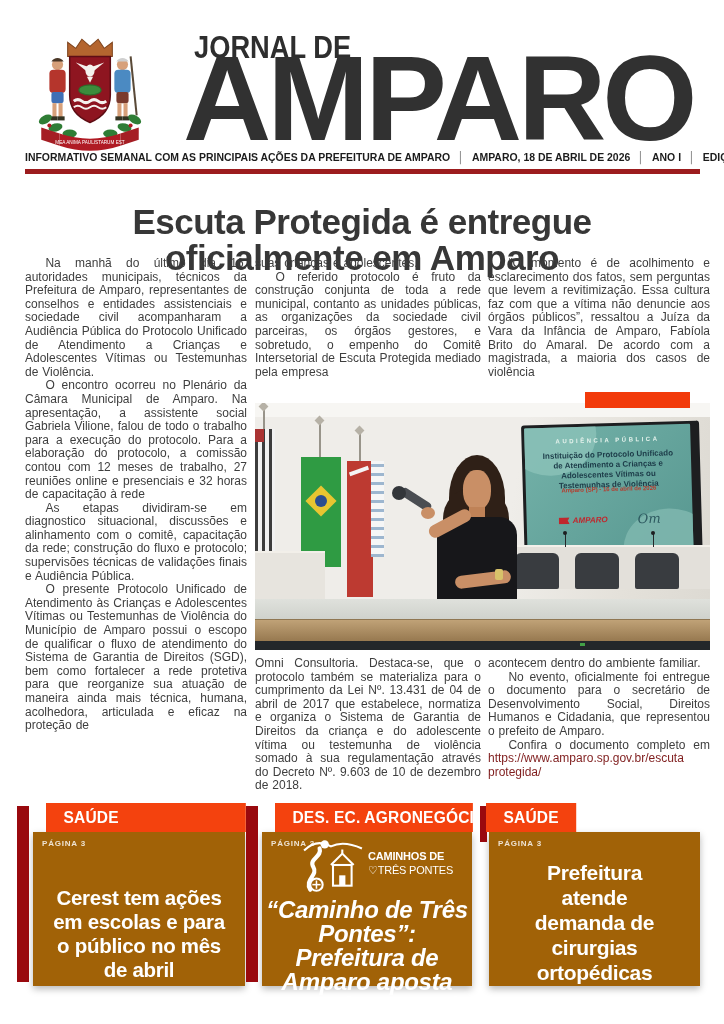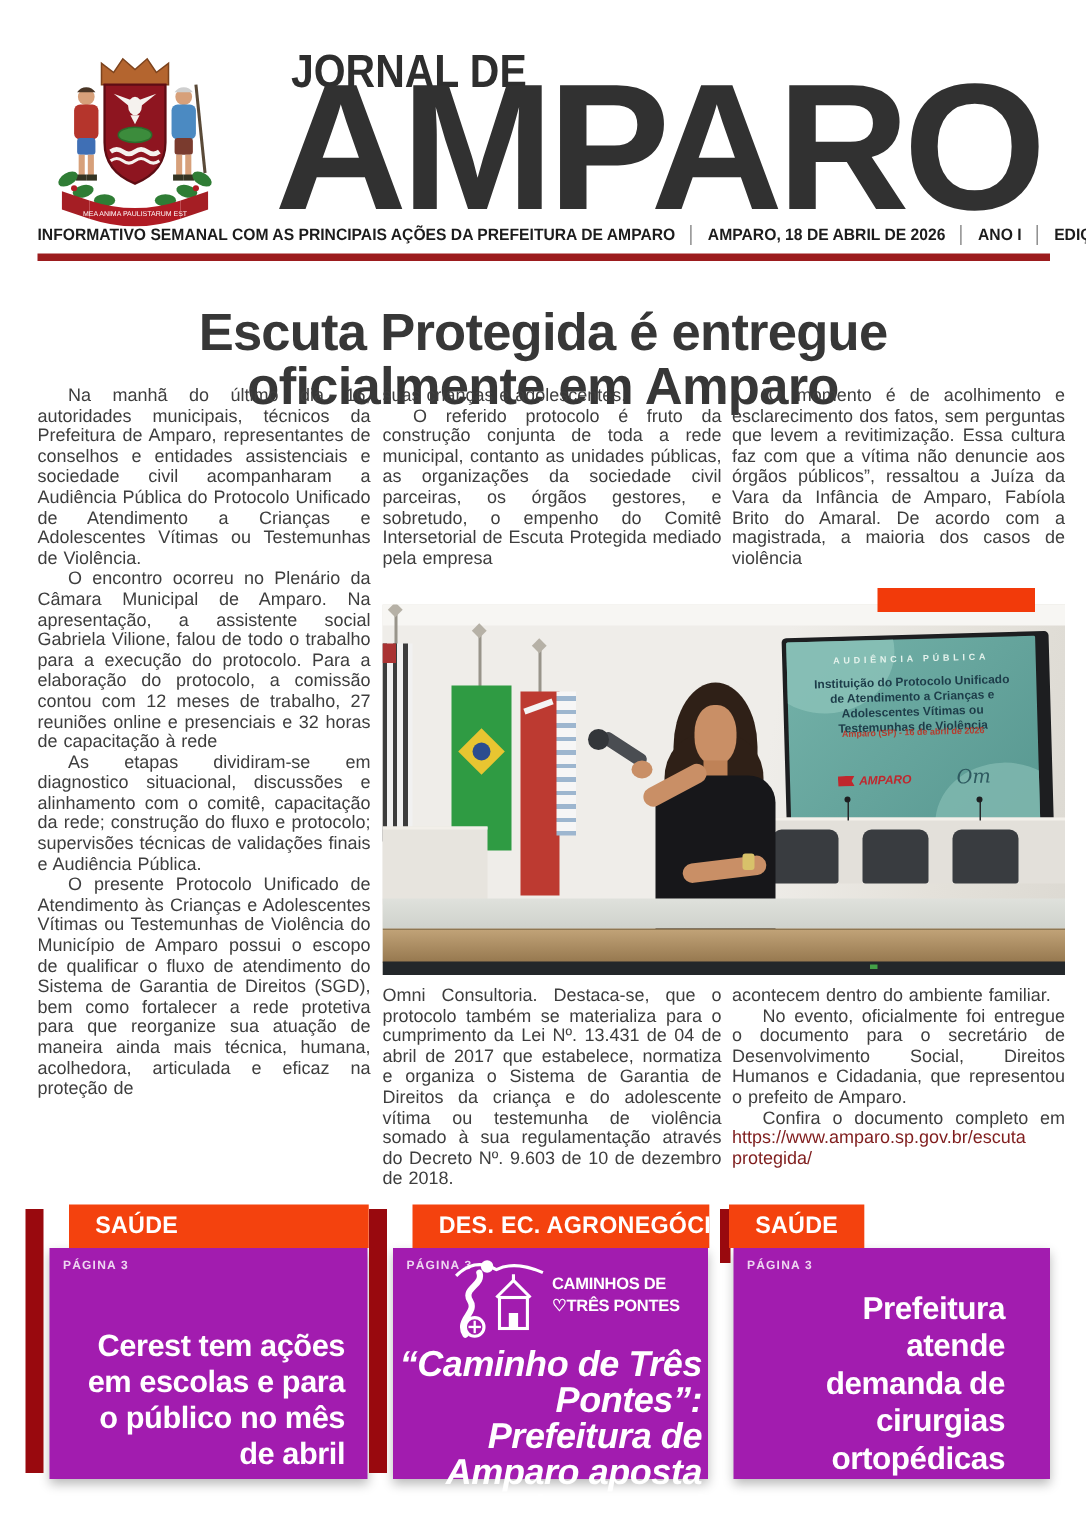--- a/index.html
+++ b/index.html
@@ -71,45 +71,45 @@
   .w-neck{left:44px;top:52px;width:16px;height:14px;background:#bf8257;}
   .w-body{left:12px;top:62px;width:80px;height:128px;background:#17171a;border-radius:18px 18px 6px 6px;}
   .w-arm1{left:2px;top:62px;width:46px;height:13px;background:#c98f66;border-radius:7px;transform:rotate(-28deg);}
   .w-hand{left:-4px;top:52px;width:14px;height:12px;background:#c98f66;border-radius:50%;}
   .w-mic{left:-26px;top:40px;width:34px;height:9px;background:#4a4d52;border-radius:4px;transform:rotate(33deg);}
   .w-michead{left:-33px;top:31px;width:14px;height:14px;background:#33363a;border-radius:50%;}
   .w-arm2{left:30px;top:118px;width:56px;height:13px;background:#c98f66;border-radius:7px;transform:rotate(-7deg);}
   .w-watch{left:70px;top:114px;width:8px;height:11px;background:#d8c26a;border-radius:2px;}
   .accentbar{position:absolute;left:585px;top:392px;width:105px;height:16px;background:#f23a0a;z-index:5;}
   
-  .card{position:absolute;top:832px;height:154px;background:#a21caf;box-shadow:0 3px 7px rgba(0,0,0,.28);}
+  .card{position:absolute;top:832px;height:154px;background:#a16207;box-shadow:0 3px 7px rgba(0,0,0,.28);}
   .card .ribbon{position:absolute;left:-16px;top:-26px;width:12px;background:#99090e;}
   .card .tab{position:absolute;top:-29px;height:29px;line-height:29px;background:#f4420e;color:#fff;
              font-weight:700;font-size:16px;letter-spacing:.2px;padding:0 18px;white-space:nowrap;
              transform:scaleX(.97);transform-origin:left center;}
   .card .pagenum{position:absolute;left:9px;top:7px;font-size:8px;letter-spacing:.8px;color:rgba(255,255,255,.82);font-weight:700;}
-  .card h3{position:absolute;left:0;right:0;margin:0;text-align:right;color:#fff;font-weight:900;letter-spacing:-.3px;}
+  .card h3{position:absolute;left:0;right:0;margin:0;text-align:center;color:#fff;font-weight:900;letter-spacing:-.3px;}
   .card1{left:33px;width:212px;}
   .card2{left:262px;width:210px;}
   .card3{left:489px;width:211px;}
   .card1 .tab,.card2 .tab{left:13px;right:-7px;}
   .card3 .tab{left:-3px;}
   .card1 .ribbon,.card2 .ribbon{height:176px;}
   .card3 .ribbon{left:-9px;width:7px;height:36px;}
   .card1 h3{top:54px;font-size:20.5px;line-height:24px;padding:0 15px;}
   .card2 h3{top:66px;font-size:24px;line-height:24px;padding:0 4px;font-style:italic;}
   .card3 h3{top:28px;font-size:21px;line-height:25px;padding:0 30px;}
   .cerest-logo{position:absolute;right:2px;top:-24px;width:160px;height:78px;color:#fff;}
   .cerest-logo svg{position:absolute;left:0;top:0;}
   .cerest-word{position:absolute;left:58px;top:20px;font-size:20px;font-weight:900;font-style:italic;letter-spacing:1px;}
   .cerest-cap{position:absolute;left:60px;top:46px;font-size:5.2px;line-height:6px;font-weight:700;width:96px;}
   .cam-logo{position:absolute;right:2px;top:4px;width:168px;height:60px;color:#fff;}
   .cam-logo svg{position:absolute;left:0;top:0;}
   .cam-t1{position:absolute;left:66px;top:14px;font-size:11px;font-weight:900;letter-spacing:-.2px;}
-  .cam-t2{position:absolute;left:66px;top:28px;font-size:11px;font-weight:700;letter-spacing:-.2px;text-align:right;}
+  .cam-t2{position:absolute;left:66px;top:28px;font-size:11px;font-weight:400;letter-spacing:-.2px;text-align:right;}
   .url{color:#7f1d1d;}
 </style>
 </head>
 <body>
 
 <div class="page">
 
   <svg class="crest" viewBox="0 0 132 132">
 
     <path d="M44 30 L44 16 L52 22 L58 13 L66 20 L74 13 L80 22 L88 16 L88 30 Z" fill="#b4652f" stroke="#7d431d" stroke-width="1"></path>

